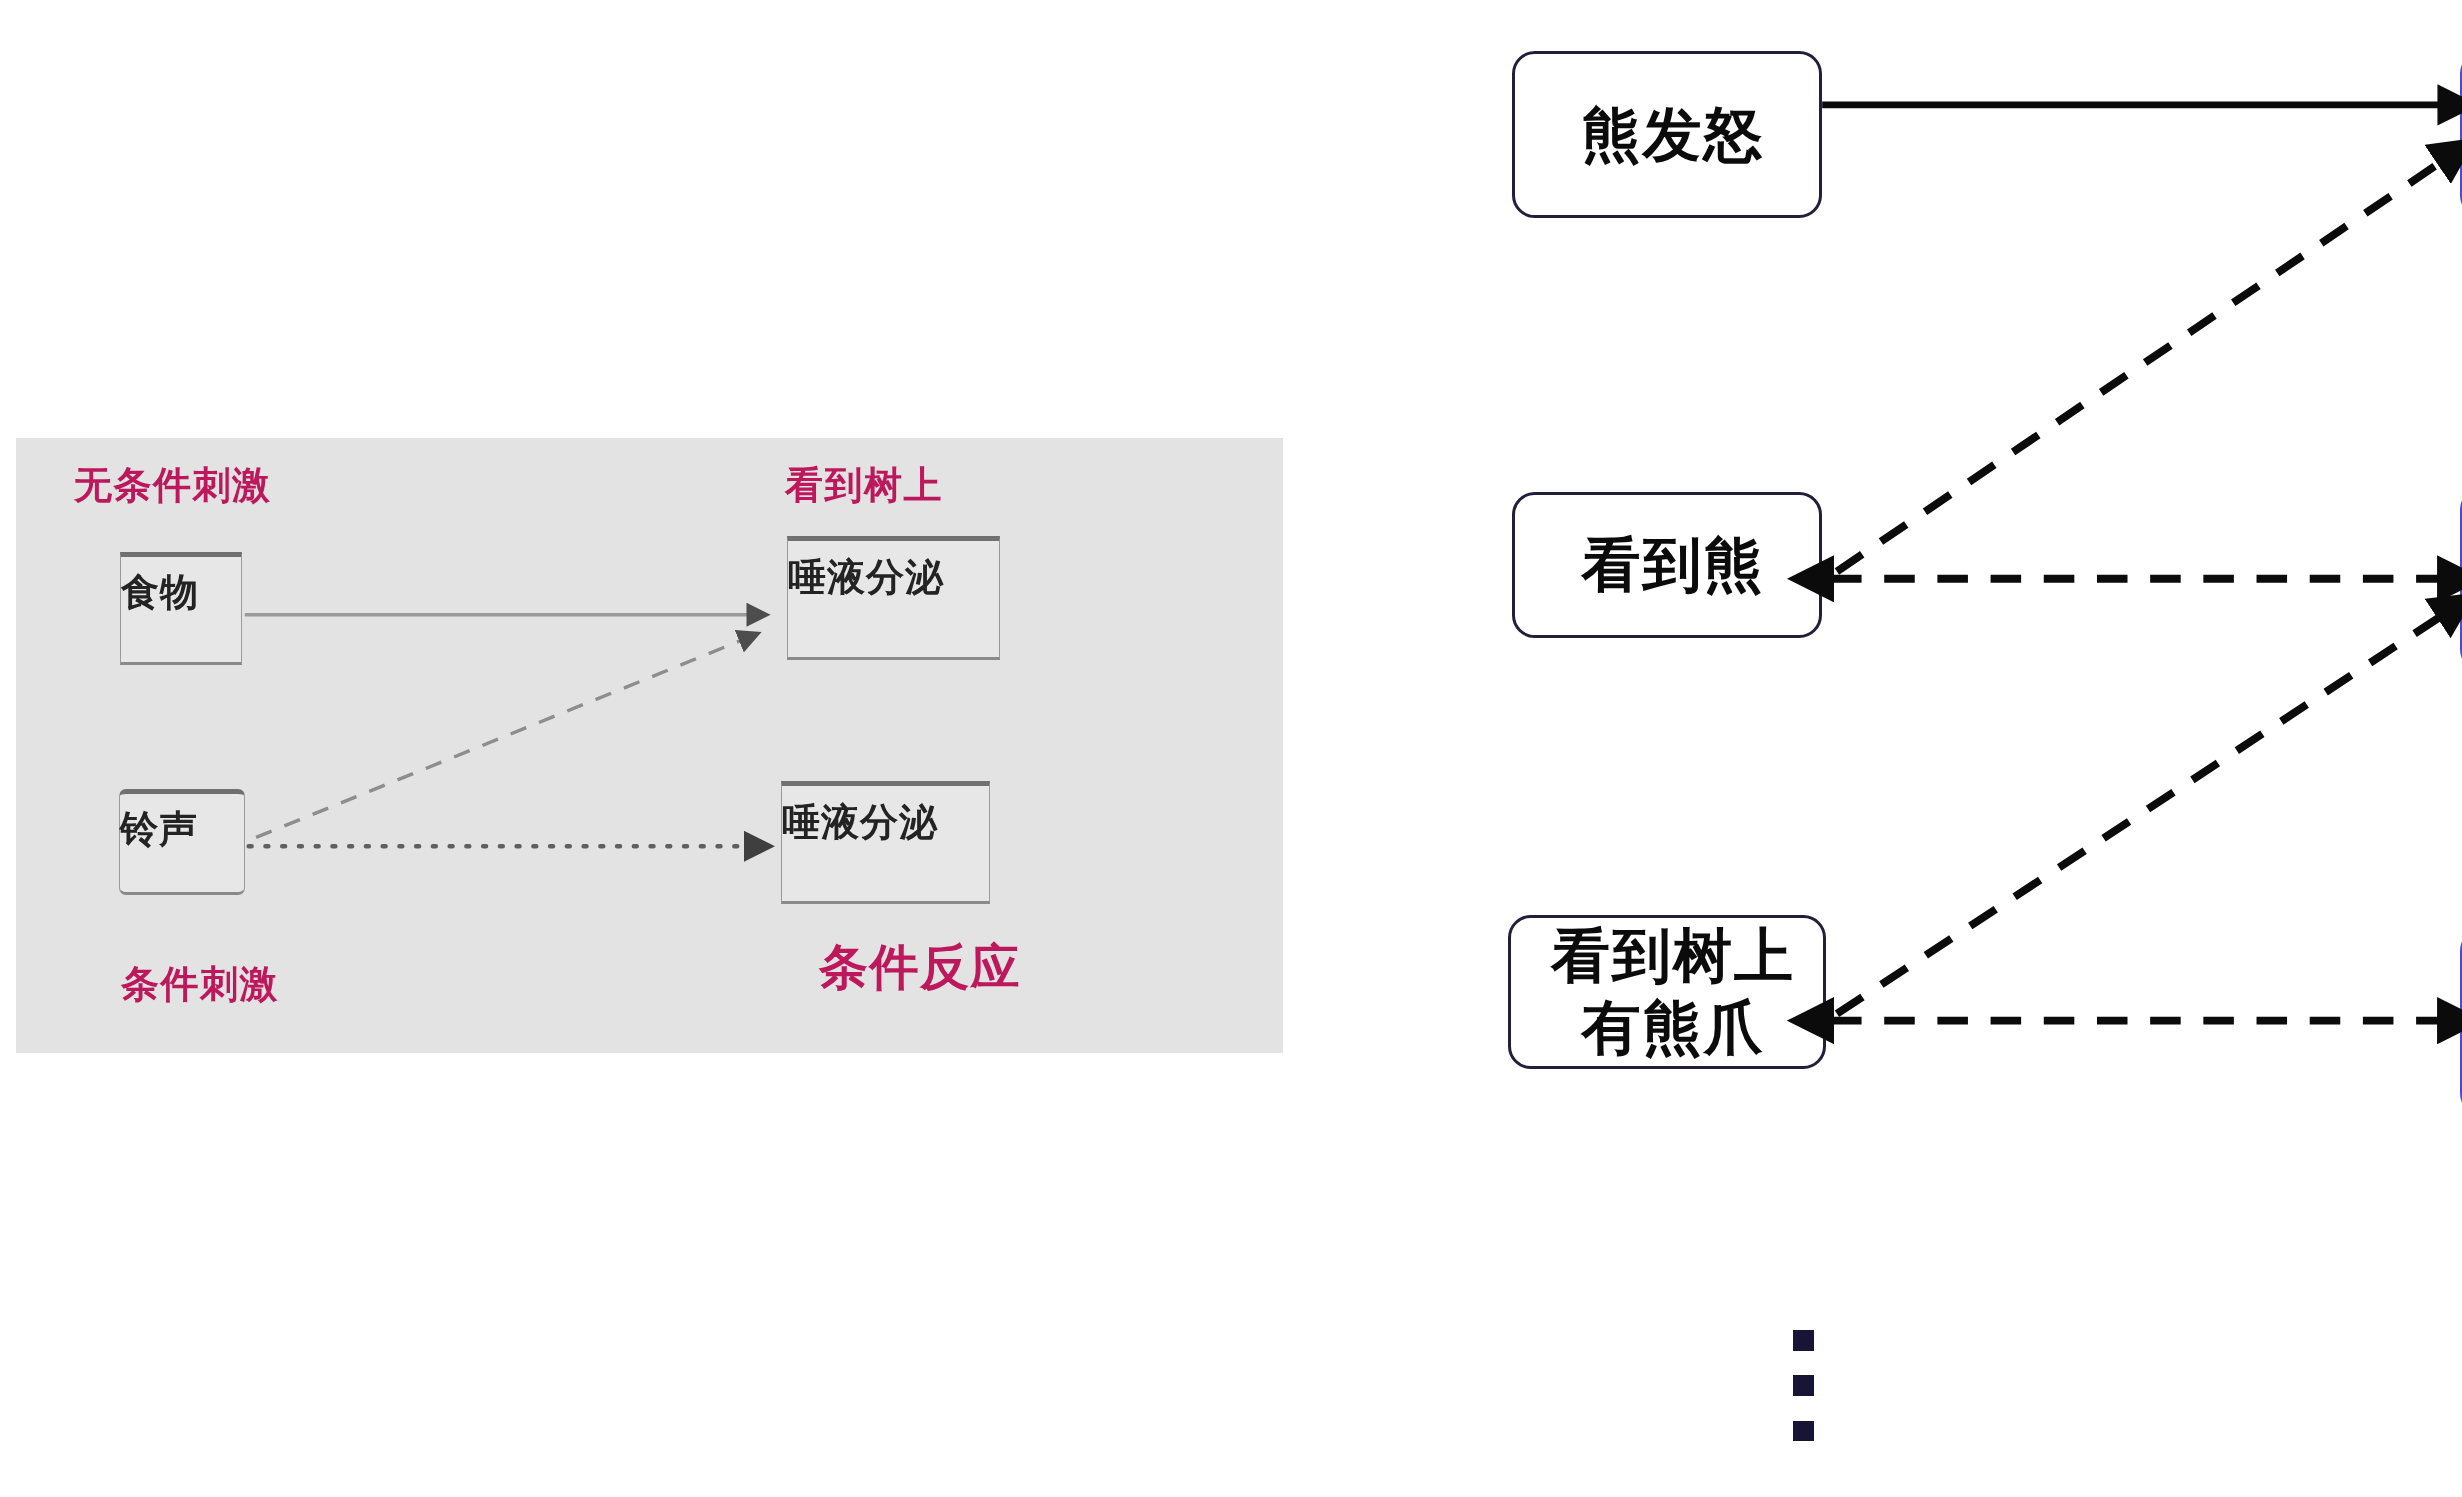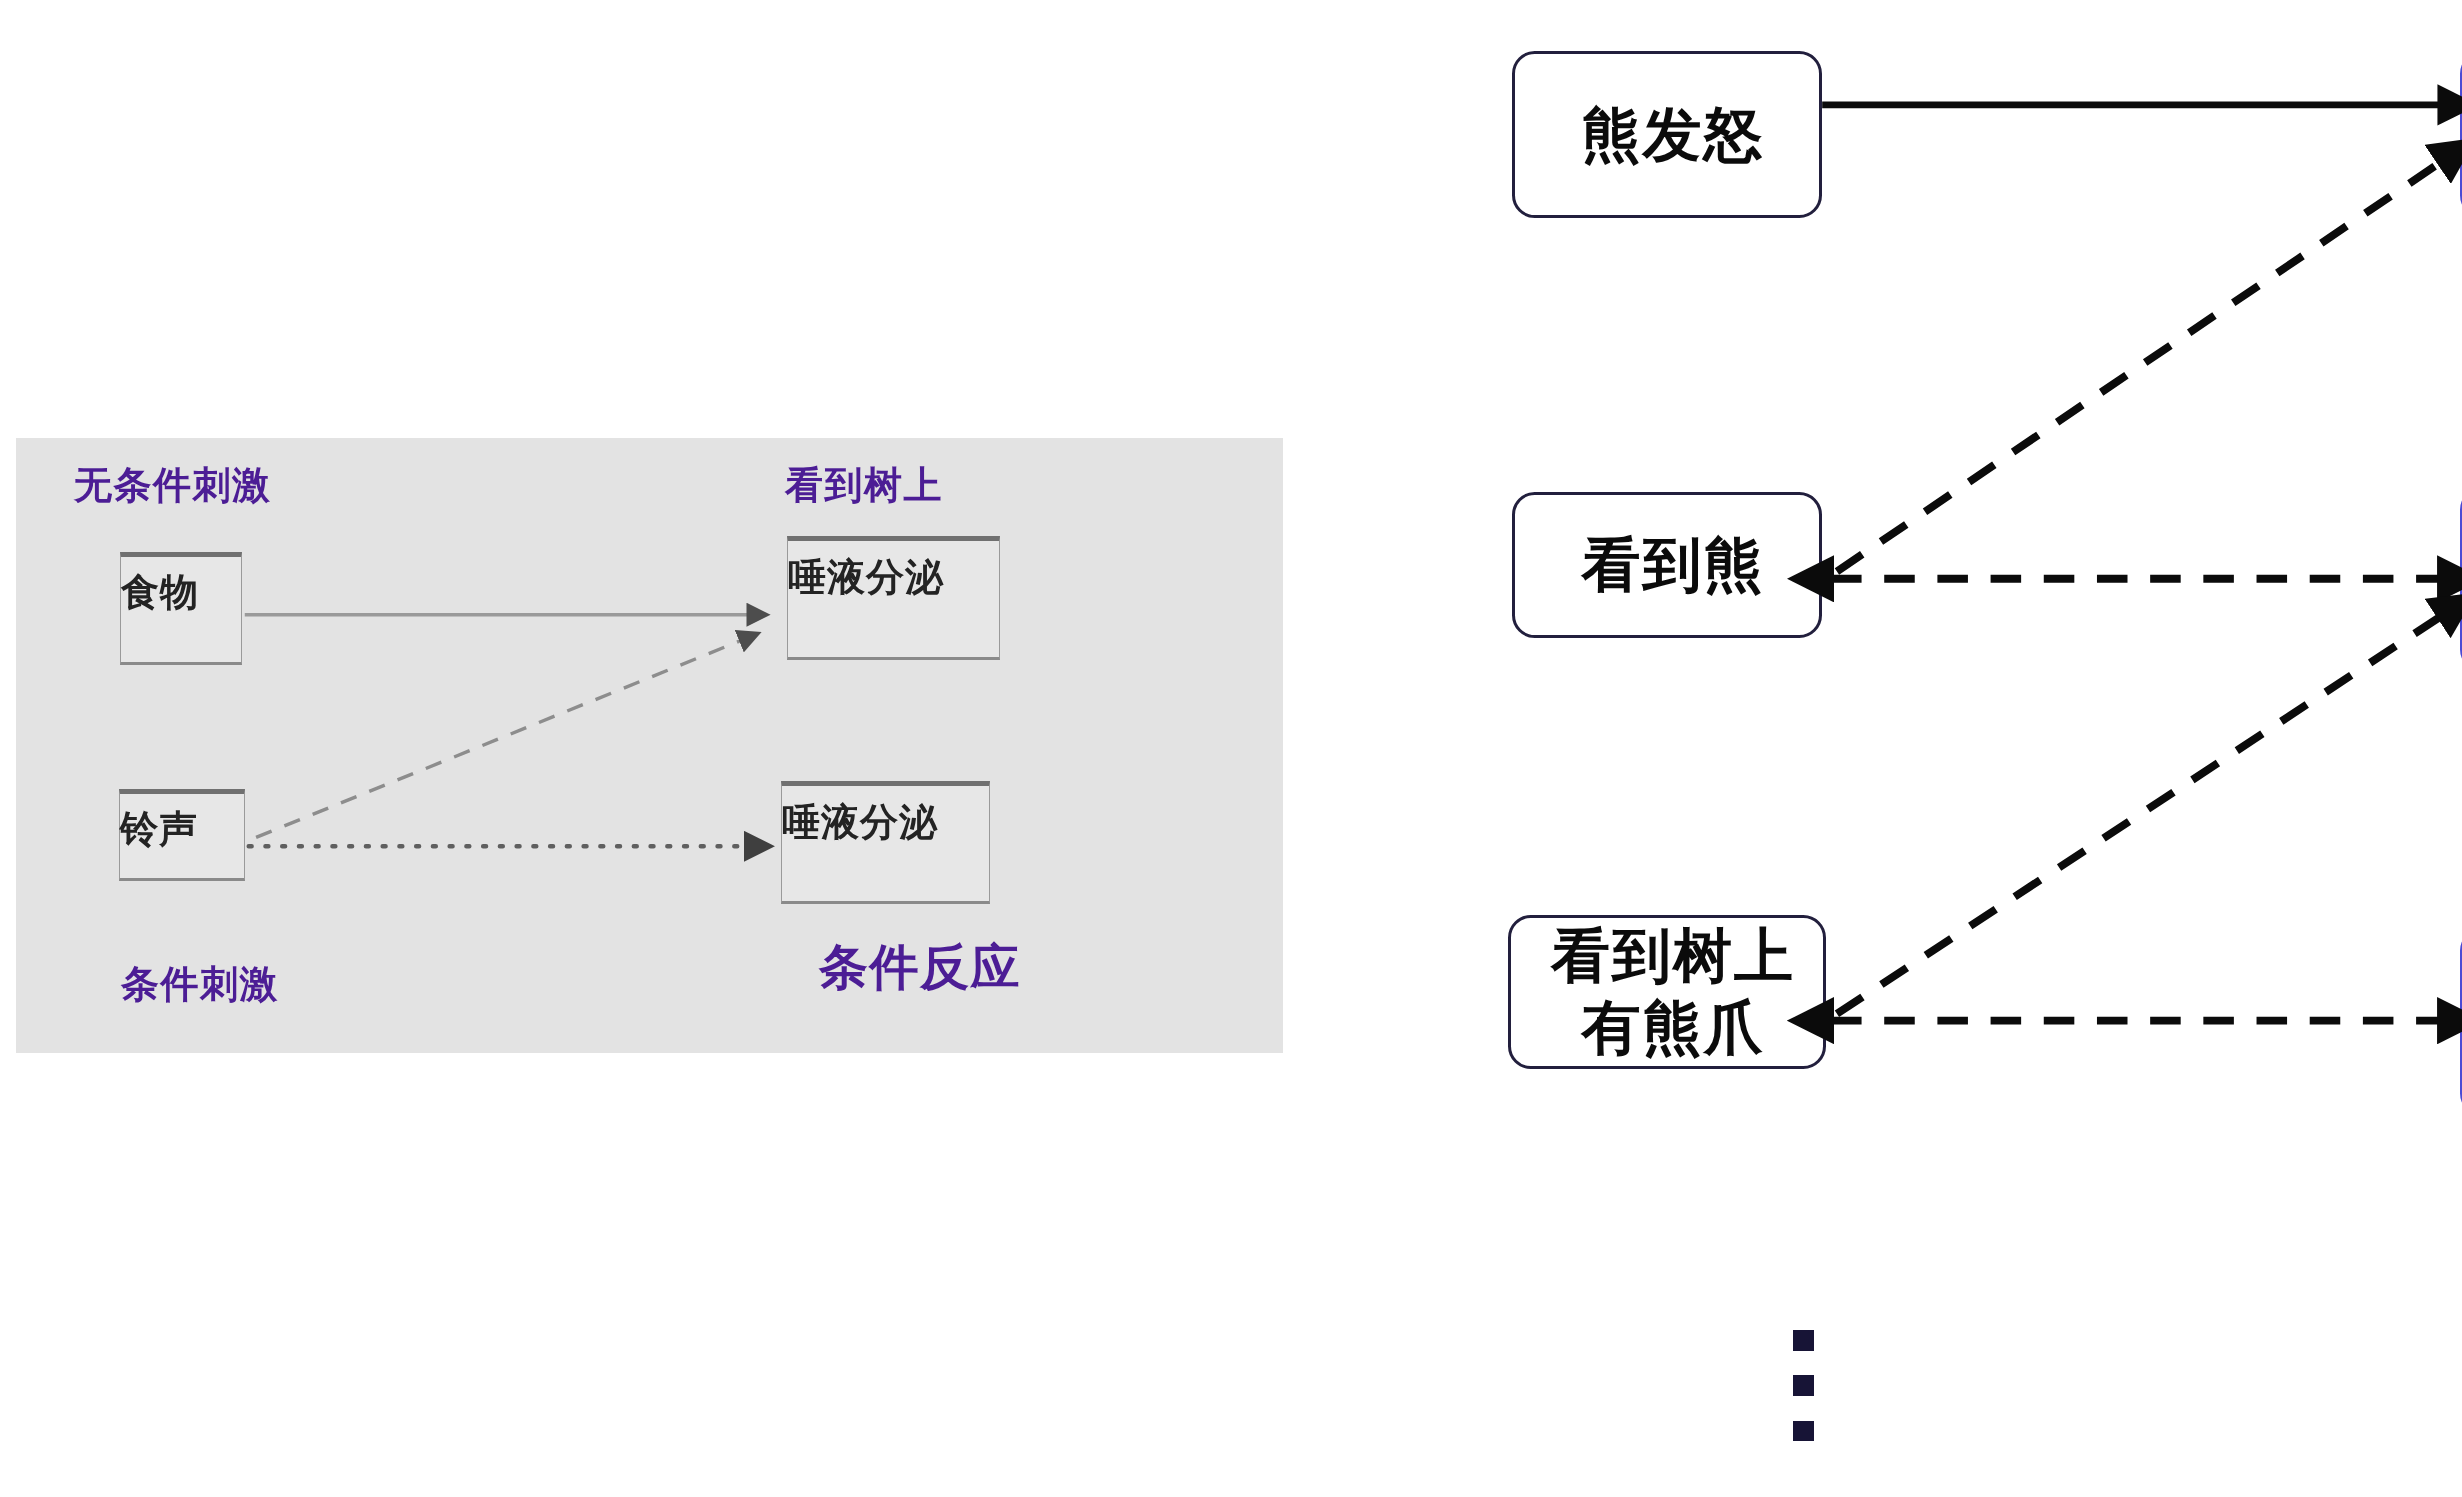--- a/index.html
+++ b/index.html
@@ -27,21 +27,21 @@
     display:flex;align-items:flex-start;justify-content:flex-start;
   }
   .cc-box span{
     font-family:"DejaVu Sans","Liberation Sans",sans-serif;
     font-weight:700;color:#232323;
     letter-spacing:1px;
   }
   .cc-label{
     position:absolute;
     font-family:"DejaVu Sans","Liberation Sans",sans-serif;
-    font-weight:700;color:#4c1d95;
+    font-weight:700;color:#be185d;
     letter-spacing:1.5px;
     white-space:nowrap;
   }
 
   
   .rl-box{
     position:absolute;box-sizing:border-box;
     background:#ffffff;
     border-radius:22.7px;
     display:flex;align-items:center;justify-content:center;
@@ -72,21 +72,21 @@
   <div class="cc-label" style="left:819px;top:935px;font-size:49px;">条件反应</div>
 
   <div class="cc-box" style="left:120px;top:552px;width:122px;height:113px;">
     <span style="font-size:38px;padding-top:9.8px;">食物</span>
   </div>
 
   <div class="cc-box" style="left:787px;top:536px;width:213px;height:124px;">
     <span style="font-size:38px;padding-top:10.8px;">唾液分泌</span>
   </div>
 
-  <div class="cc-box" style="left:119px;top:789px;width:126px;height:92px;">
+  <div class="cc-box" style="left:119px;top:789px;width:126px;height:106px;border-radius:7px;">
     <span style="font-size:38px;padding-top:9.8px;">铃声</span>
   </div>
 
   <div class="cc-box" style="left:781px;top:781px;width:209px;height:123px;">
     <span style="font-size:38px;padding-top:10.8px;">唾液分泌</span>
   </div>
 
   <svg class="layer" viewBox="0 0 6713 3041" preserveAspectRatio="none">
     <defs>
       <marker id="mk-gray" markerWidth="7" markerHeight="7" refX="0.6" refY="3.5" orient="auto" markerUnits="strokeWidth">

